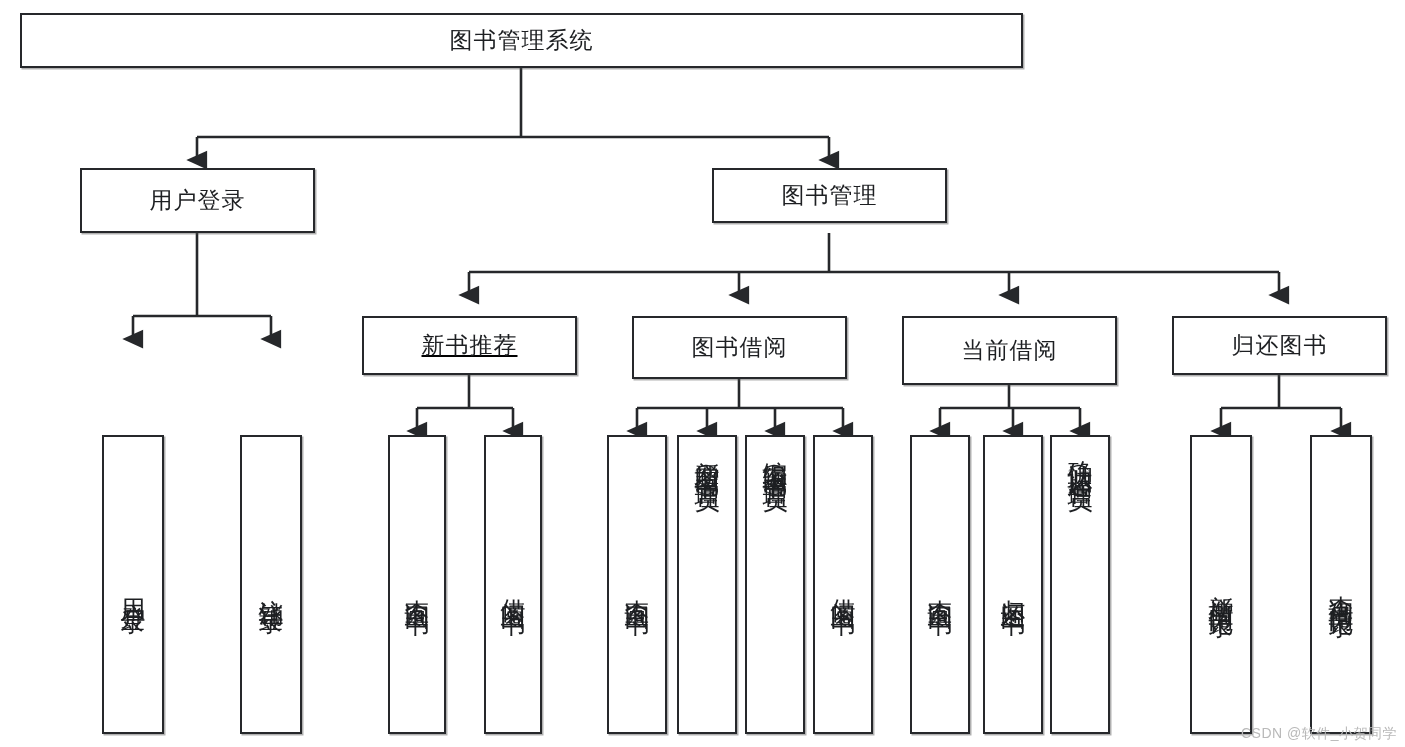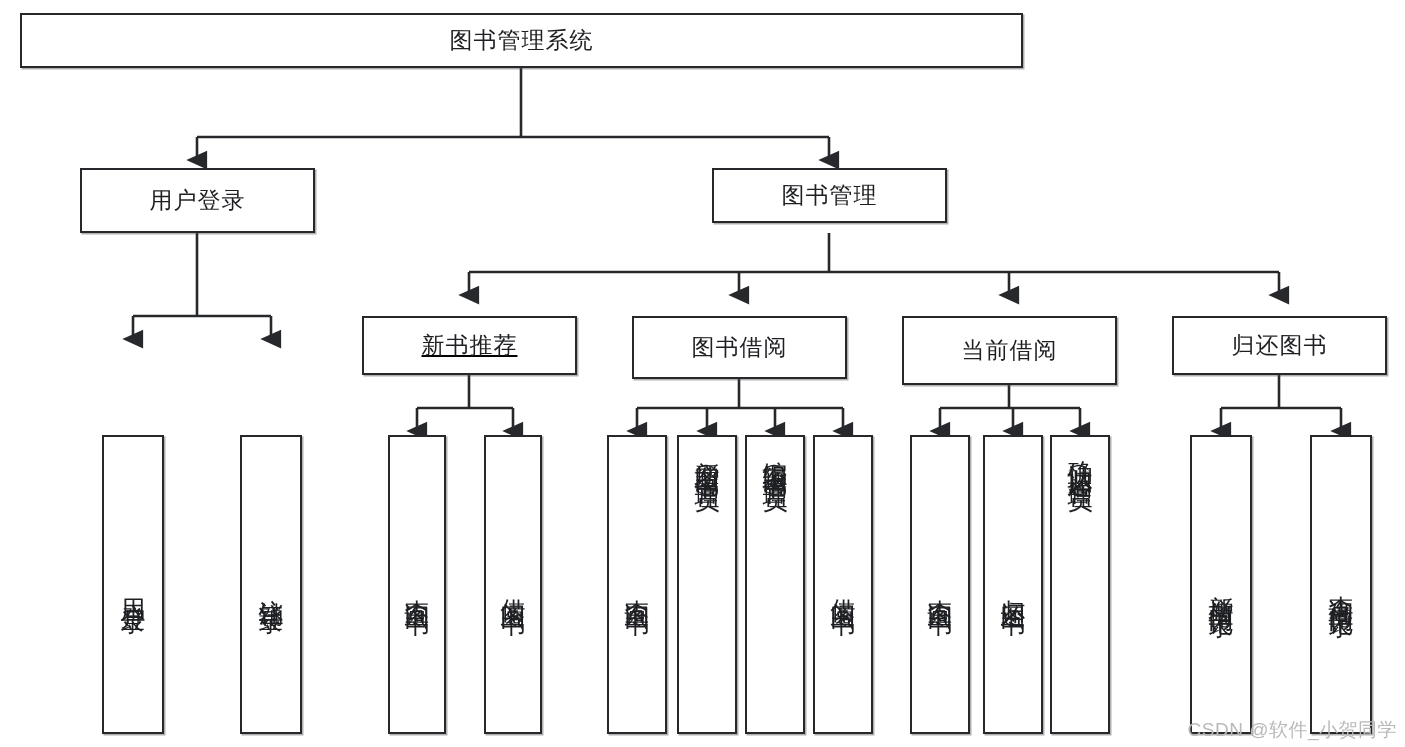--- a/index.html
+++ b/index.html
@@ -49,21 +49,21 @@
     color:#1d1f22;
     font-size:25px;
     letter-spacing:4px;
     line-height:1;
     white-space:nowrap;
     padding-top:4px;
   }
   #watermark{
     position:absolute;
     right:8px;bottom:4px;
-    font-size:19px;
+    font-size:14px;
     color:#b9b9b9;
     letter-spacing:.5px;
     white-space:nowrap;
     pointer-events:none;
   }
 </style>
 </head>
 <body>
 
 <div id="diagram-root">

